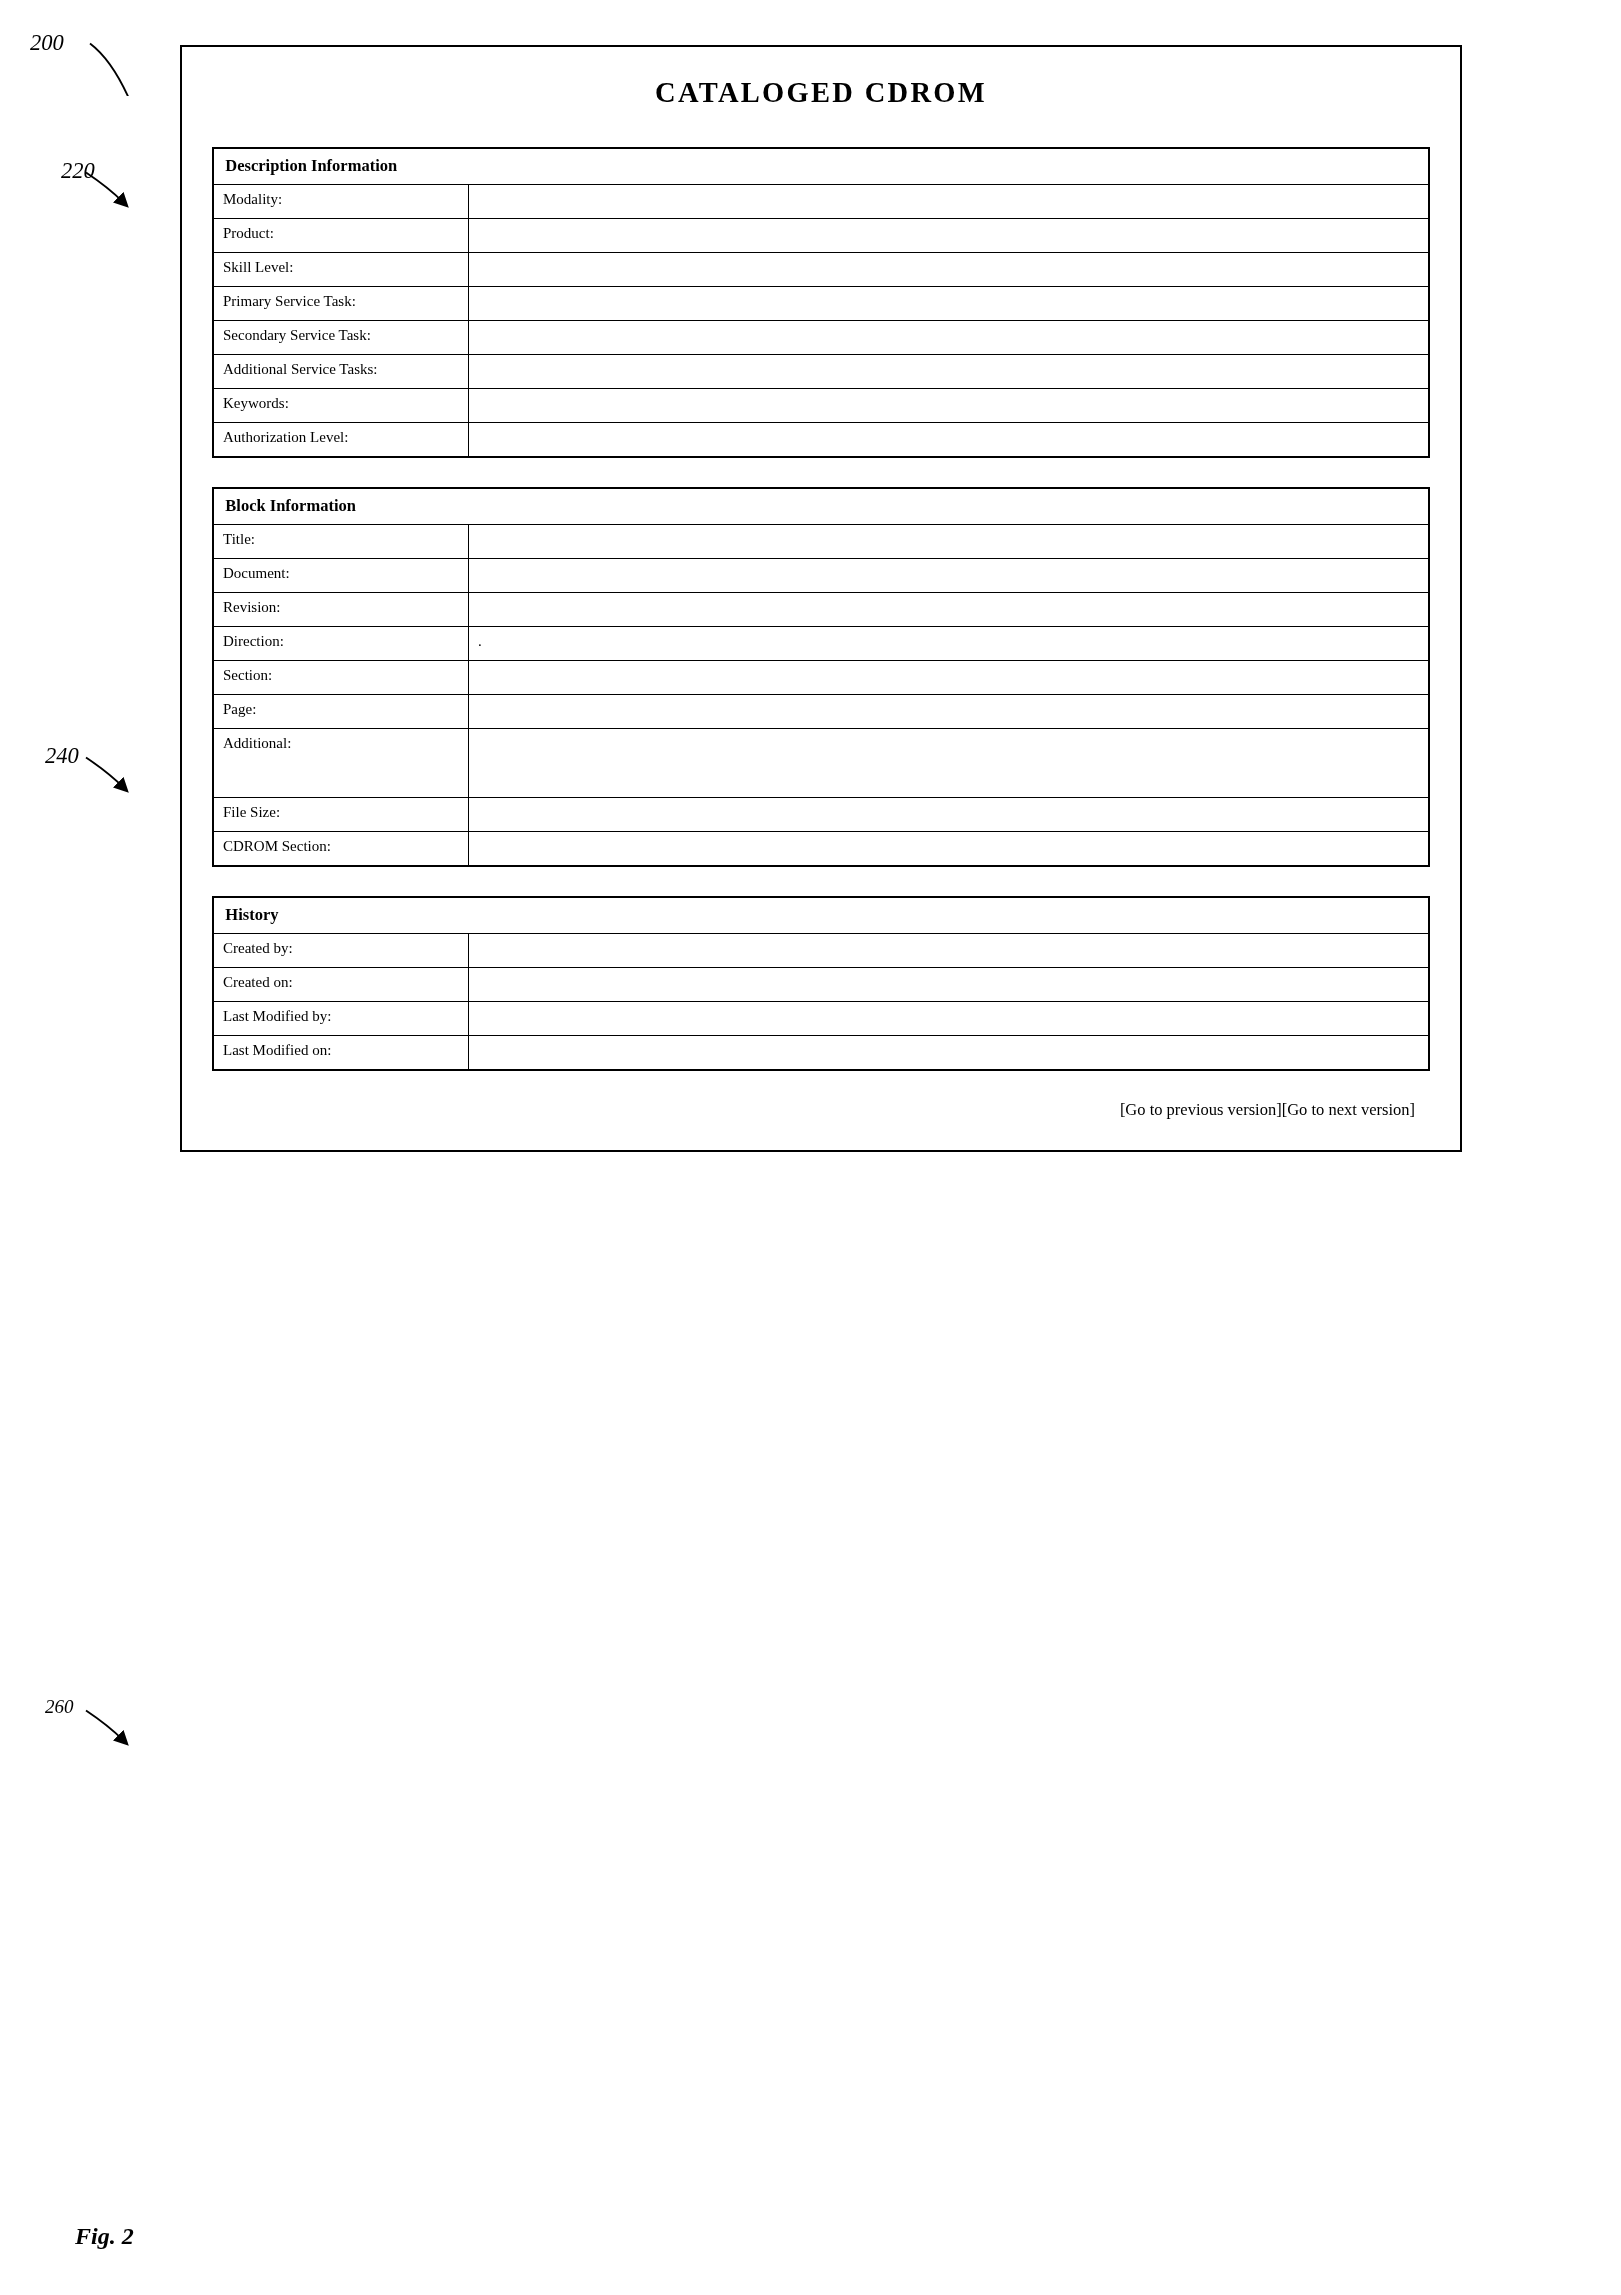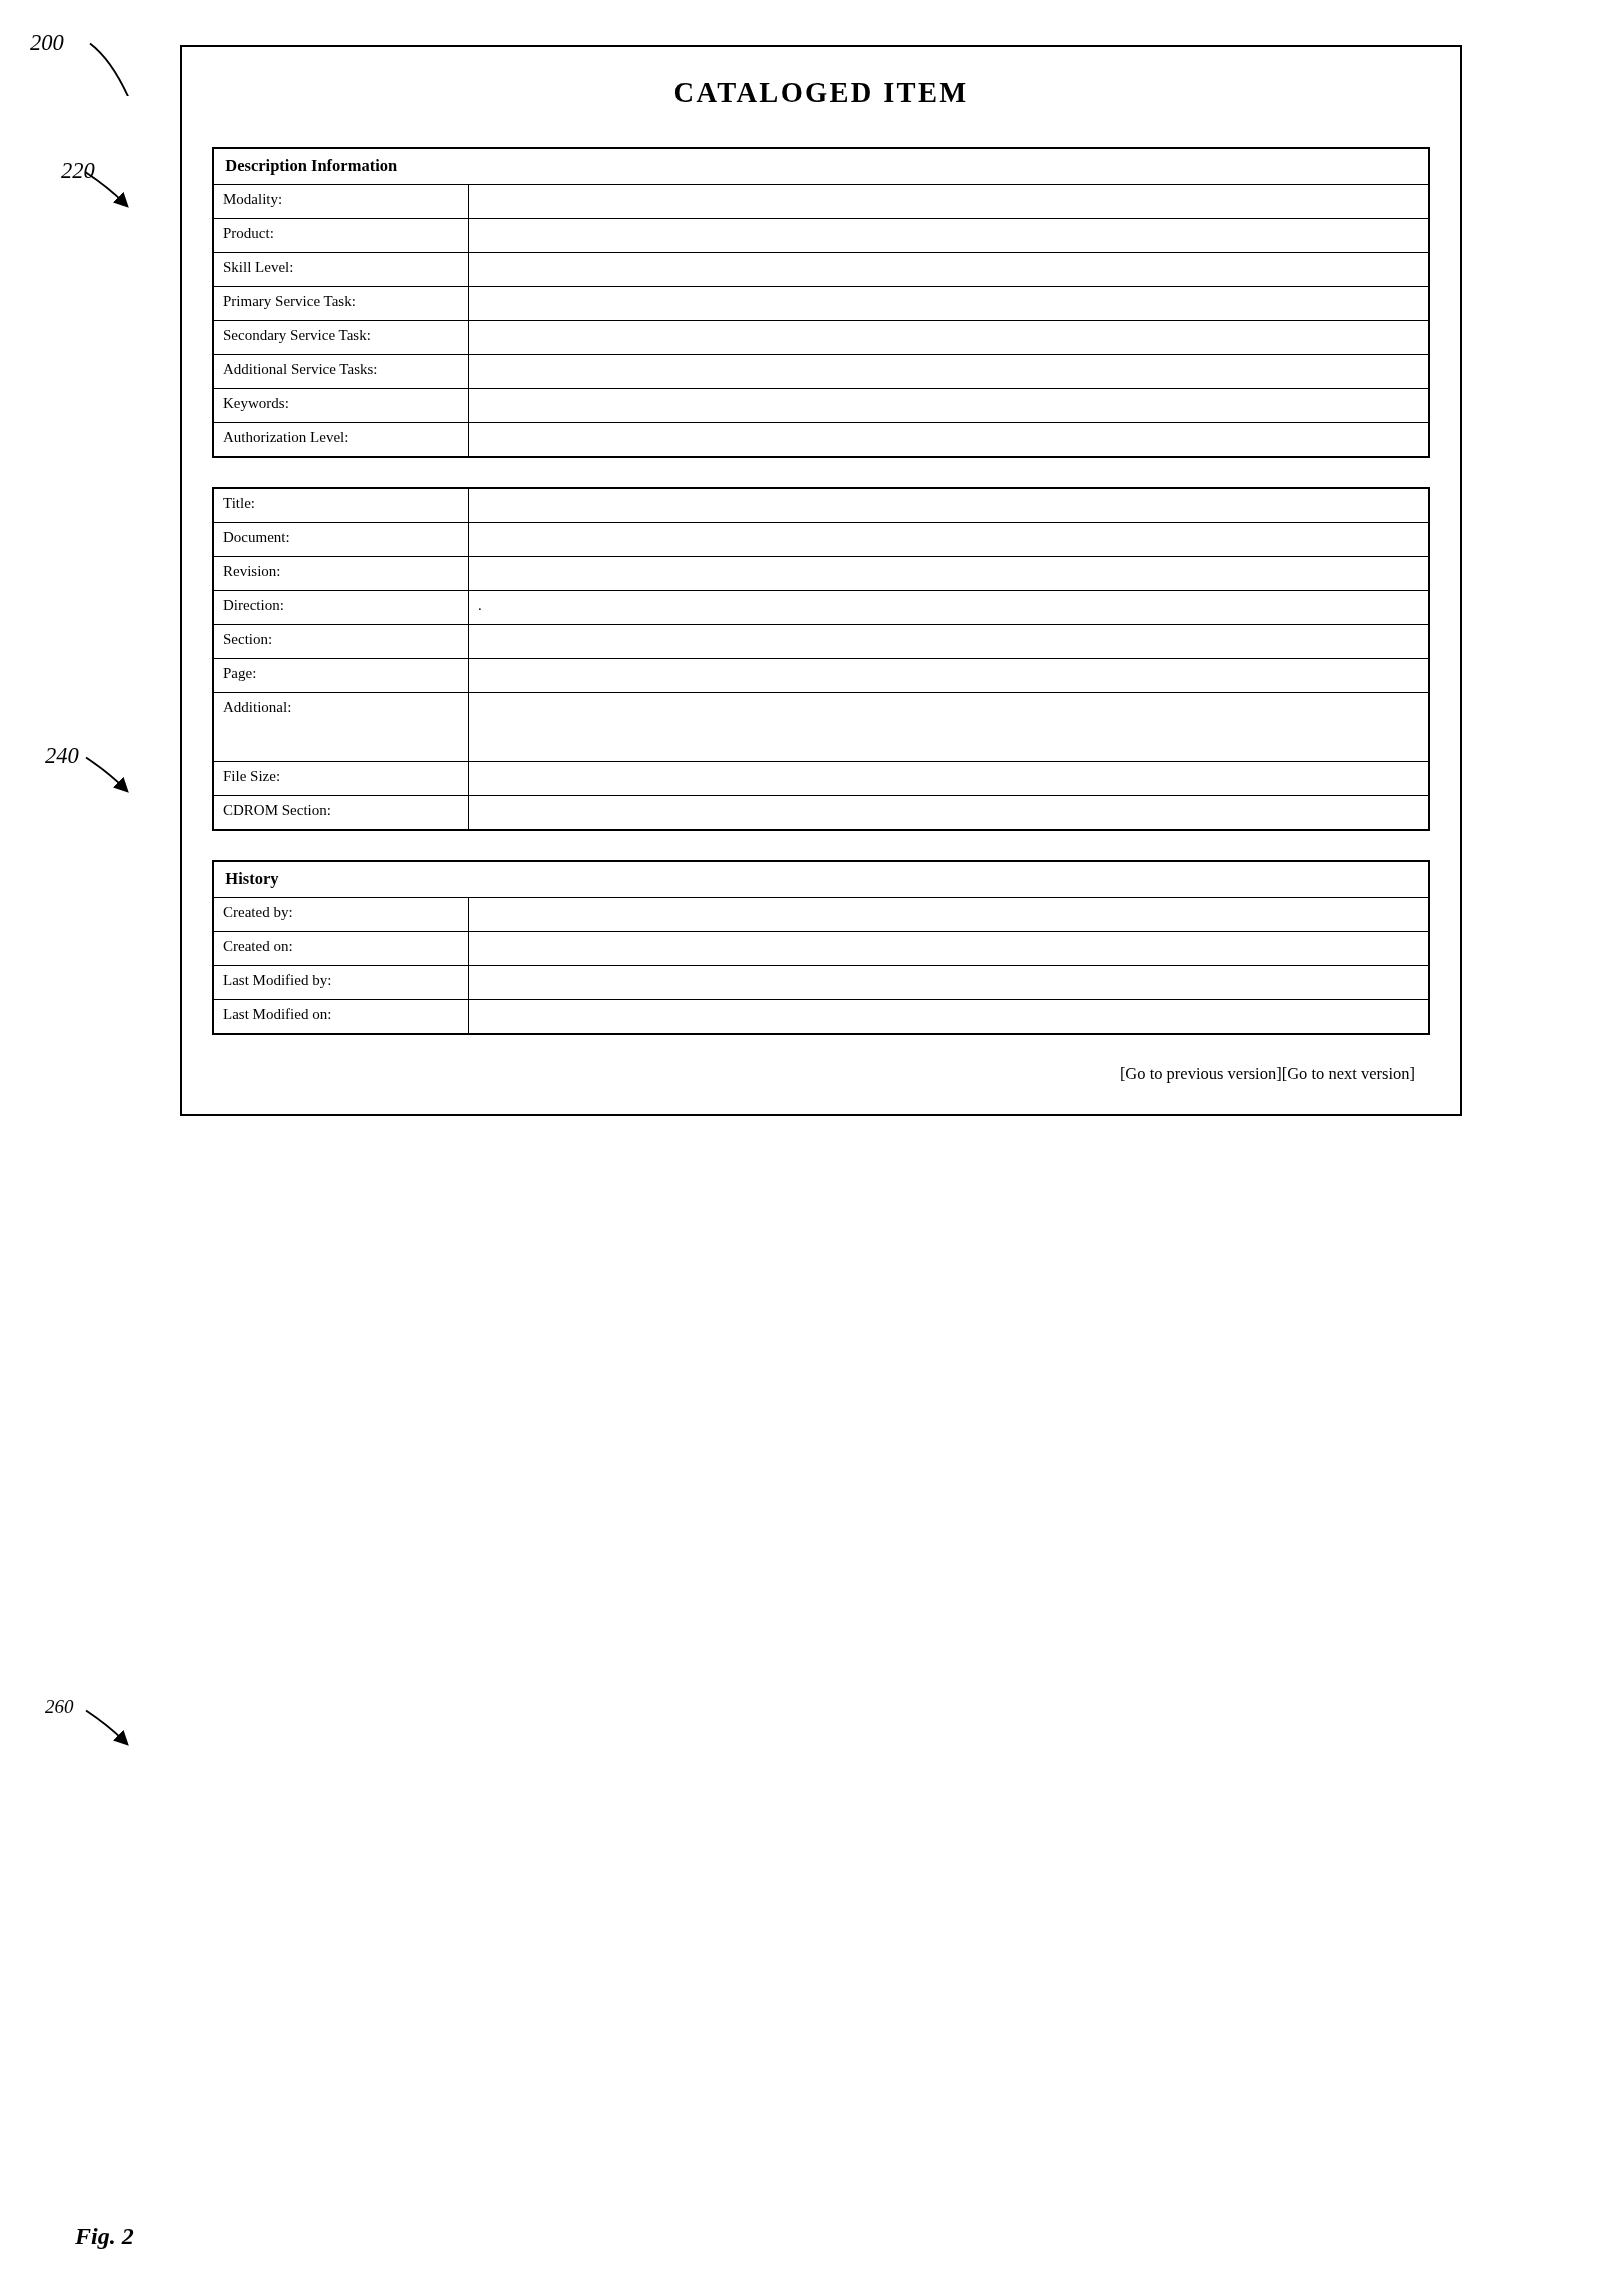--- a/index.html
+++ b/index.html
@@ -184,21 +184,21 @@
     <path d="M 40 10 Q 70 30 90 50" stroke="#000" stroke-width="2.5" fill="none" marker-end="url(#arrowhead4)"></path>
     <defs>
       <marker id="arrowhead4" markerWidth="8" markerHeight="8" refX="4" refY="4" orient="auto">
         <path d="M0,0 L8,4 L0,8 Z" fill="#000"></path>
       </marker>
     </defs>
   </svg>
 
   <div class="main-box">
 
-    <div class="main-title">CATALOGED ITEM</div>
+    <div class="main-title">CATALOGED CDROM</div>
 
     <div class="section-box">
       <div class="section-header">Description Information</div>
 
       <div class="field-row">
         <div class="field-label">Modality:</div>
         <div class="field-value"></div>
       </div>
       <div class="field-row">
         <div class="field-label">Product:</div>
@@ -224,20 +224,21 @@
         <div class="field-label">Keywords:</div>
         <div class="field-value"></div>
       </div>
       <div class="field-row">
         <div class="field-label">Authorization Level:</div>
         <div class="field-value"></div>
       </div>
     </div>
 
     <div class="section-box">
+      <div class="section-header">Block Information</div>
 
       <div class="field-row">
         <div class="field-label">Title:</div>
         <div class="field-value"></div>
       </div>
       <div class="field-row">
         <div class="field-label">Document:</div>
         <div class="field-value"></div>
       </div>
       <div class="field-row">

